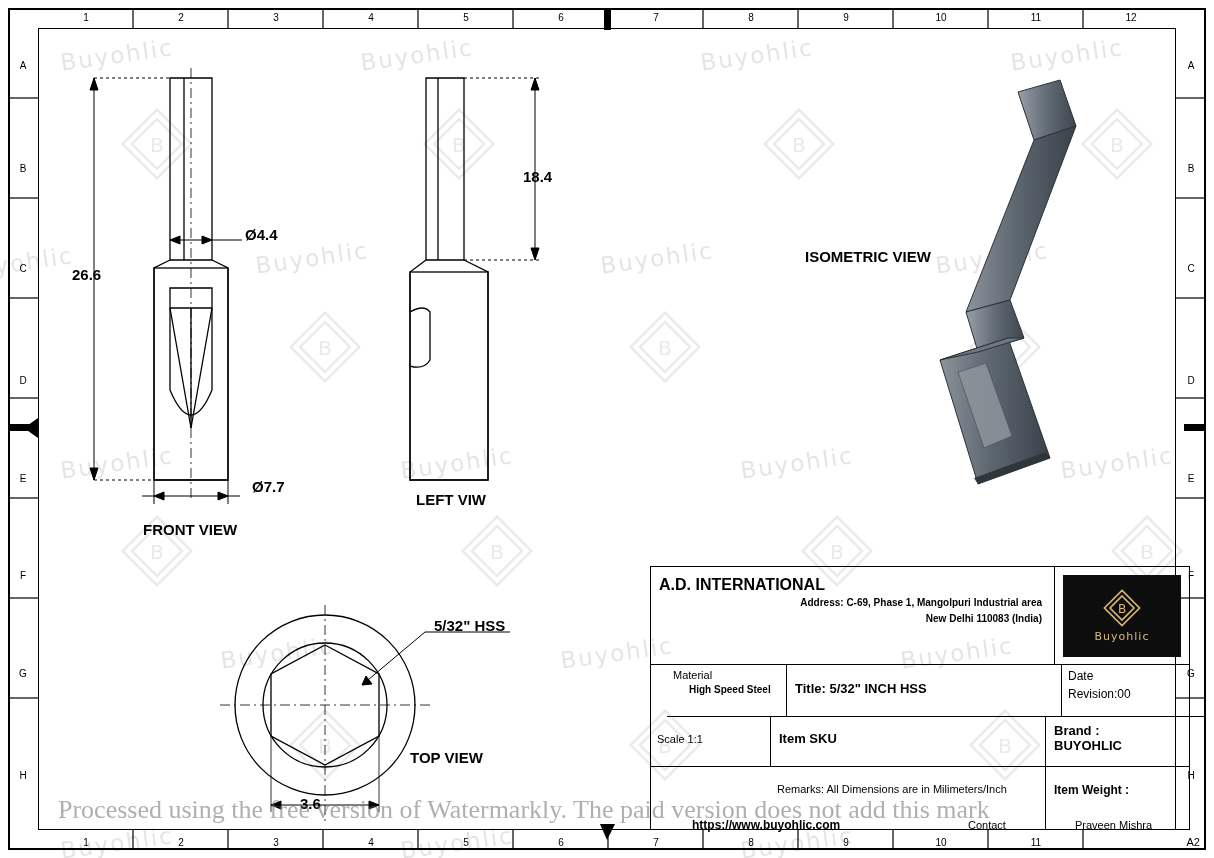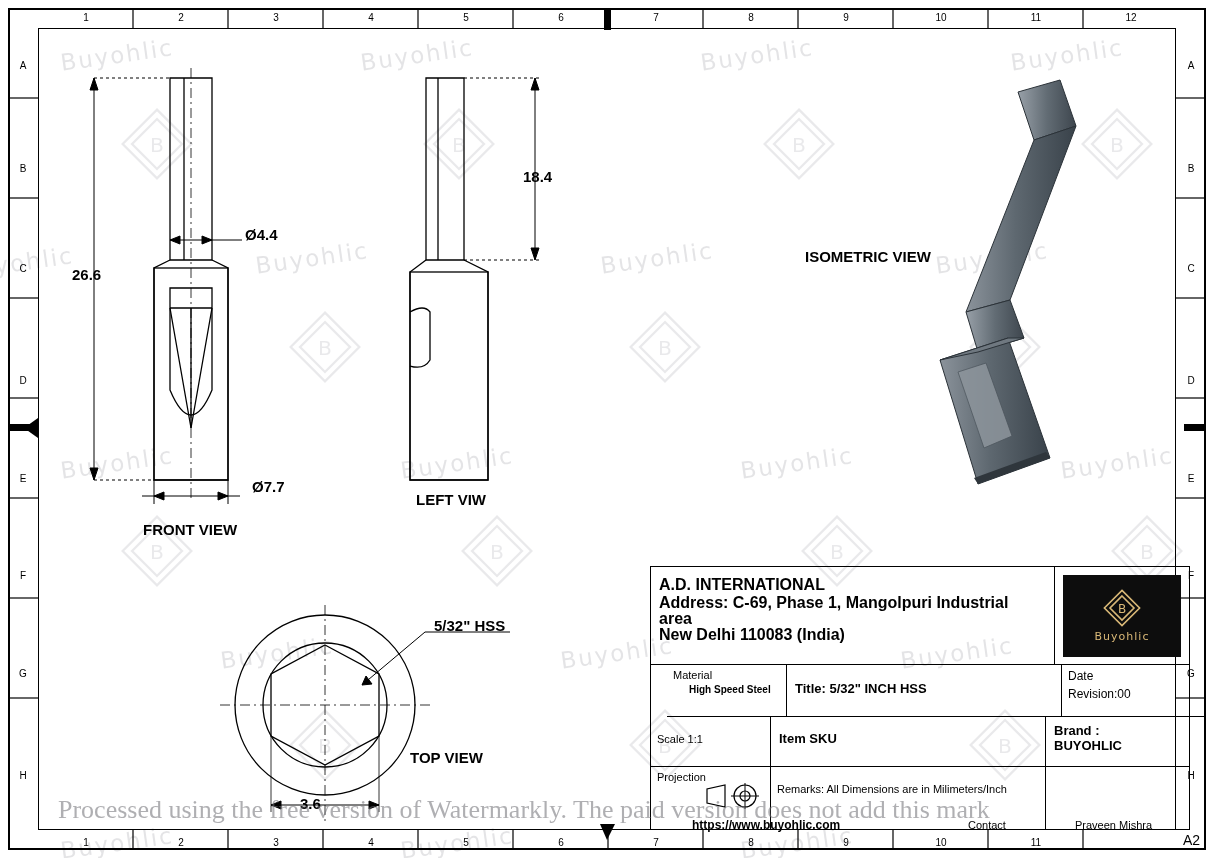--- a/index.html
+++ b/index.html
@@ -62,21 +62,21 @@
     border:1.5px solid #000;box-sizing:border-box;
   }
   .tb div{box-sizing:border-box;}
   .tb-head{
     position:absolute;left:0;top:0;width:404px;height:98px;
     border-right:1.5px solid #000;border-bottom:1.5px solid #000;
     padding:8px 12px 0 8px;
   }
   .tb-head .l1{font-size:16px;font-weight:bold;line-height:20px;}
   .tb-head .l2{font-size:16px;font-weight:bold;line-height:20px;}
-  .tb-head .l3{font-size:16px;font-weight:bold;line-height:16px;}
+  .tb-head .l3{font-size:10px;font-weight:bold;line-height:16px;text-align:right;}
   .tb-logo{
     position:absolute;left:404px;top:0;width:134px;height:98px;
     border-bottom:1.5px solid #000;
     display:flex;align-items:center;justify-content:center;
     padding:6px;
   }
   .logo-box{
     width:118px;height:82px;background:#0d0d0d;
     display:flex;flex-direction:column;align-items:center;justify-content:center;
   }
@@ -98,21 +98,21 @@
   .t-xs{font-size:10px;padding:3px 0 0 6px;}
 
   .proj-sym{position:absolute;left:52px;top:16px;}
   .footerrow{
     position:absolute;left:650px;top:814px;width:540px;height:24px;
     font-size:11px;
   }
   .footerrow .site{position:absolute;left:42px;top:4px;font-size:12px;font-weight:bold;}
   .footerrow .contact{position:absolute;left:318px;top:5px;}
   .footerrow .person{position:absolute;left:425px;top:5px;}
-  .a2{position:absolute;right:14px;bottom:10px;font-size:14px;}
+  .a2{position:absolute;right:14px;bottom:10px;font-size:11px;}
 </style>
 </head>
 <body>
 
 <div class="sheet">
 
   <div class="wm-layer">
     <div class="wm" style="left:60px;top:42px;">Buyohlic</div>
     <div class="wm" style="left:360px;top:42px;">Buyohlic</div>
     <div class="wm" style="left:700px;top:42px;">Buyohlic</div>
@@ -470,32 +470,25 @@
       <div class="c-mid">
         <div class="t-md" style="padding-top:14px;">Item SKU</div>
       </div>
       <div class="c-right">
         <div class="t-md" style="padding-top:6px;font-size:13px;">Brand :</div>
         <div class="t-md" style="padding-top:0;font-size:13px;">BUYOHLIC</div>
       </div>
     </div>
 
     <div class="tb-r4">
-      <div class="c-mat">
-        <div class="t-sm">Projection</div>
-        <svg class="proj-sym" width="60" height="26" viewBox="0 0 60 26">
-          <polygon points="4,6 4,20 22,24 22,2" fill="none" stroke="#000" stroke-width="1.2"></polygon>
-          <circle cx="42" cy="13" r="11" fill="none" stroke="#000" stroke-width="1.2"></circle>
-          <circle cx="42" cy="13" r="5" fill="none" stroke="#000" stroke-width="1.2"></circle>
-          <line x1="28" y1="13" x2="56" y2="13" stroke="#000" stroke-width="1"></line>
-          <line x1="42" y1="0" x2="42" y2="26" stroke="#000" stroke-width="1"></line>
-        </svg>
-      </div>
       <div class="c-mid">
         <div class="t-sm" style="font-size:11px;padding-top:16px;">Remarks: All Dimensions are in Milimeters/Inch</div>
+      </div>
+      <div class="c-right">
+        <div class="t-md" style="font-size:12px;padding-top:16px;">Item Weight :</div>
       </div>
     </div>
   </div>
 
   <div class="footerrow">
     <div class="site">https://www.buyohlic.com</div>
     <div class="contact">Contact</div>
     <div class="person">Praveen Mishra</div>
   </div>
   <div class="a2">A2</div>

